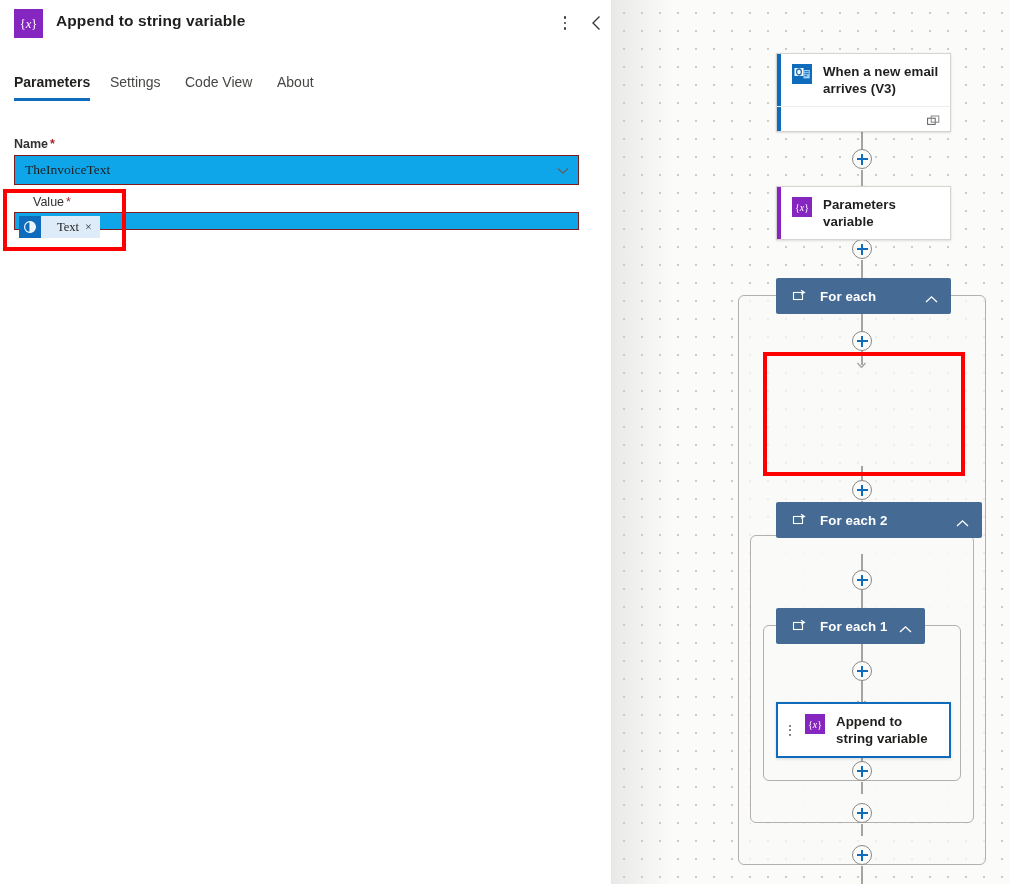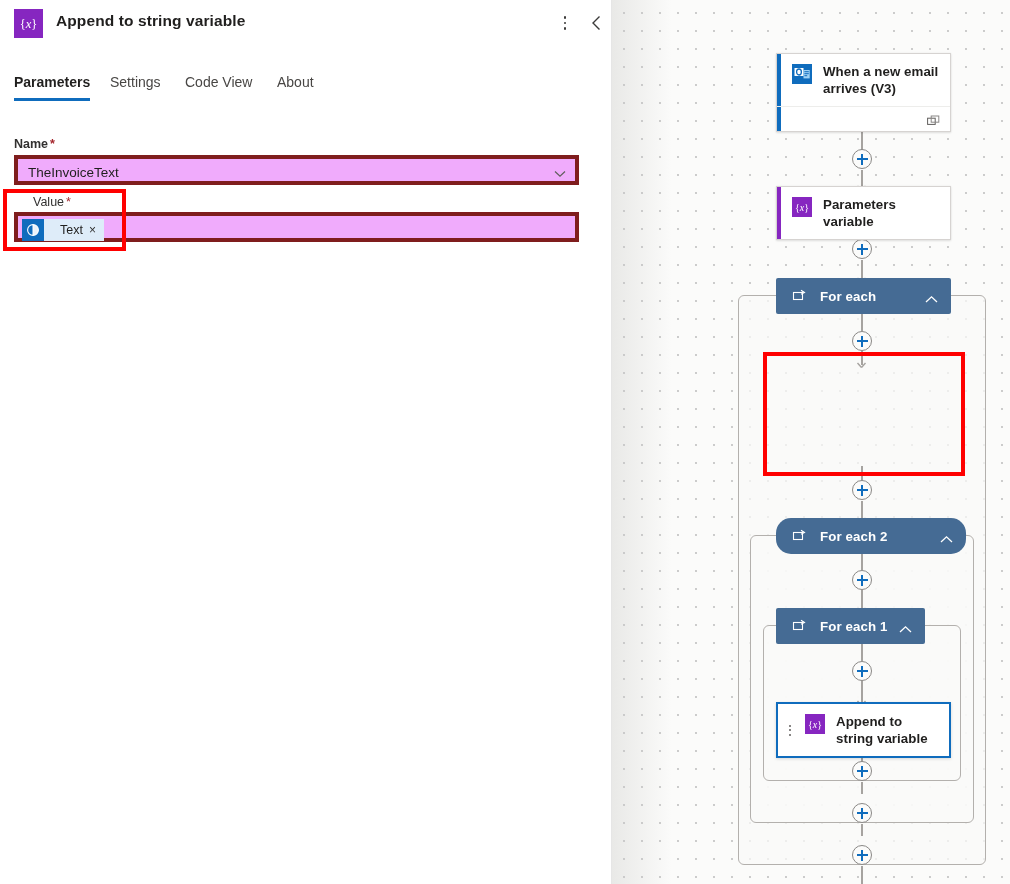--- a/index.html
+++ b/index.html
@@ -64,34 +64,34 @@
   #tab2 { left: 185px; }
   #tab3 { left: 277px; }
 
   
   .field-label {
     position: absolute; font-size: 12.5px; color: #323130;
   }
   .req { color: #a4262c; margin-left: 2px; }
   .field-box {
     position: absolute;
-    border: 4px solid #7f1d1d; background: #f0abfc;
+    border: 1px solid #7f1d1d; background: #0ea5e9; font-family: Liberation Serif, serif;
   }
   #name-label { left: 14px; top: 137px; font-weight: bold; }
   #name-box { left: 14px; top: 155px; width: 565px; height: 30px; }
   #name-value {
     position: absolute; left: 10px; top: 6px;
     font-size: 13.5px; color: #201f1e;
   }
   #name-chevron {
     position: absolute; right: 8px; top: 8px; width: 14px; height: 14px;
     display: flex; align-items: center; justify-content: center; cursor: pointer;
   }
   #value-label { left: 14px; top: 195px; margin-left: 19px; }
-  #value-box { left: 14px; top: 212px; width: 565px; height: 30px; }
+  #value-box { left: 14px; top: 212px; width: 565px; height: 18px; }
   #token {
     position: absolute; left: 4px; top: 3px; height: 22px;
     display: flex; align-items: center; background: #deecf9;
     cursor: pointer;
   }
   #token-icon {
     width: 22px; height: 22px; background: #0f6cbd;
     display: flex; align-items: center; justify-content: center; flex: none;
   }
   #token-label { font-size: 12.5px; color: #201f1e; padding: 0 6px 0 16px; }
@@ -165,21 +165,21 @@
   
   .scope-head {
     position: absolute; background: #456b94; color: #ffffff;
     display: flex; align-items: center; height: 36px;
     border-radius: 2px; cursor: pointer;
   }
   .scope-head .sh-icon { margin-left: 16px; width: 14px; height: 14px; flex: none; }
   .scope-head .sh-title { margin-left: 14px; font-size: 13.3px; font-weight: 600; letter-spacing: .1px; }
   .scope-head .sh-chev { position: absolute; right: 13px; top: 12px; width: 13px; height: 13px; }
   #head-foreach  { left: 164px; top: 278px; width: 175px; }
-  #head-foreach2 { left: 164px; top: 518px; width: 190px; border-radius: 15px; }
+  #head-foreach2 { left: 164px; top: 502px; width: 206px; }
   #head-foreach1 { left: 164px; top: 608px; width: 149px; }
 
   
   .conn {
     position: absolute; width: 1.5px; background: #a6a3a0; left: 249px;
   }
   .arrow {
     position: absolute; left: 244px; width: 11px; height: 9px;
   }
   .plus {

